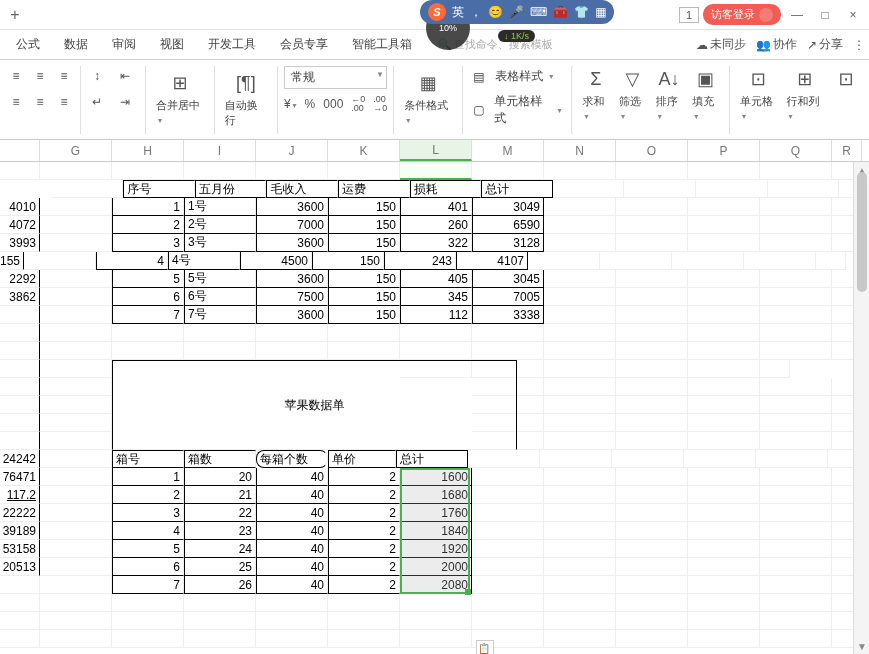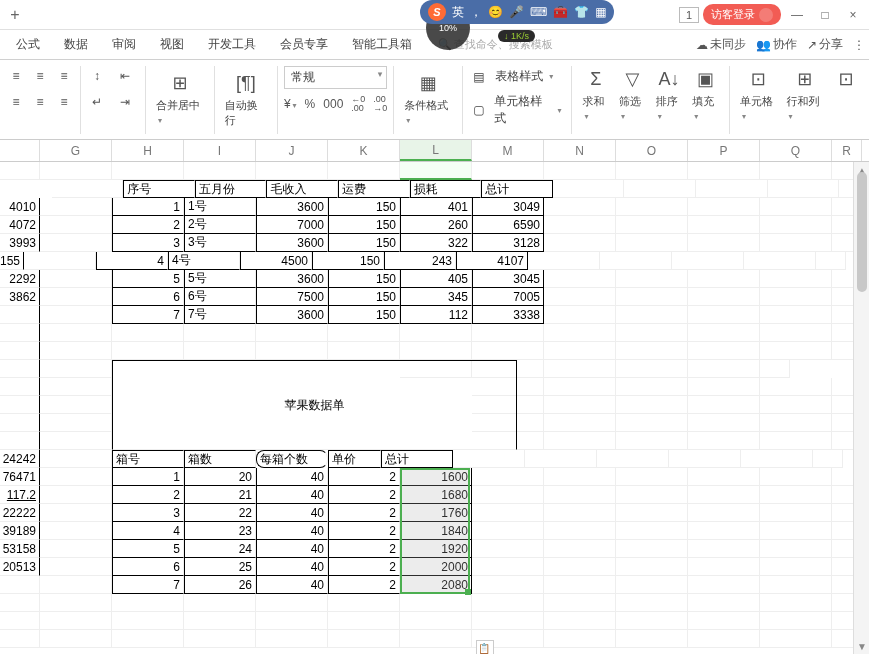--- a/index.html
+++ b/index.html
@@ -484,21 +484,21 @@
         <div class="cell" style="width: 72px;"></div>
         <div class="cell" style="width: 72px;"></div>
         <div class="cell" style="width: 30px;"></div>
       </div>
       <div class="row">
         <div class="cell r b-right" style="width: 40px;">24242</div>
         <div class="cell" style="width: 72px;"></div>
         <div class="cell b-top b-bot b-left" style="width: 72px;">箱号</div>
         <div class="cell b-top b-bot b-left" style="width: 72px;">箱数</div>
         <div class="cell b-top b-bot b-left" style="width: 72px; border-radius: 8px;">每箱个数</div>
-        <div class="cell b-top b-bot b-left" style="width: 53px;">单价</div>
+        <div class="cell b-top b-bot b-left" style="width: 68px;">单价</div>
         <div class="cell b-top b-bot b-left b-right" style="width: 72px;">总计</div>
         <div class="cell" style="width: 72px;"></div>
         <div class="cell" style="width: 72px;"></div>
         <div class="cell" style="width: 72px;"></div>
         <div class="cell" style="width: 72px;"></div>
         <div class="cell" style="width: 72px;"></div>
         <div class="cell" style="width: 30px;"></div>
       </div>
       <div class="row">
         <div class="cell r b-right" style="width: 40px;">76471</div>

